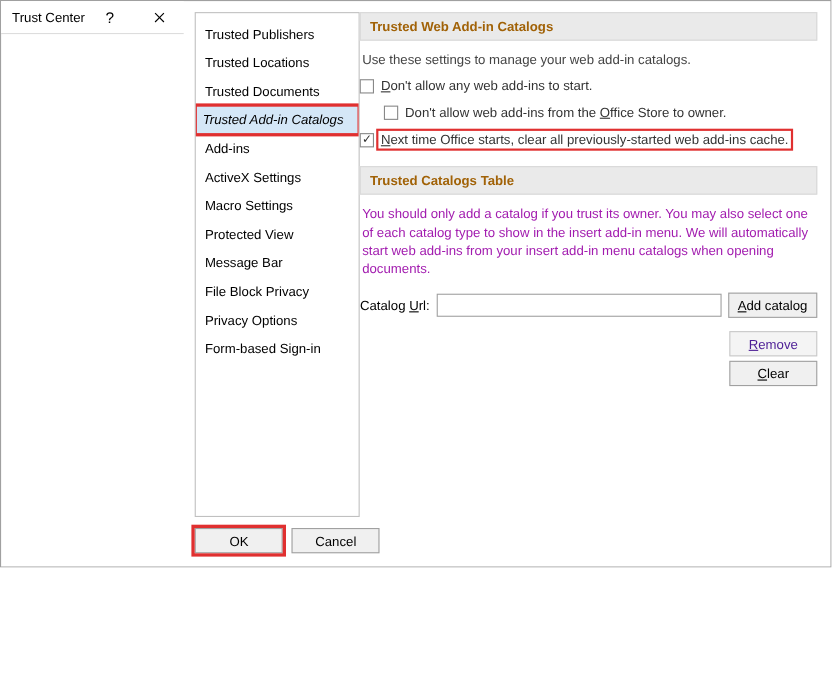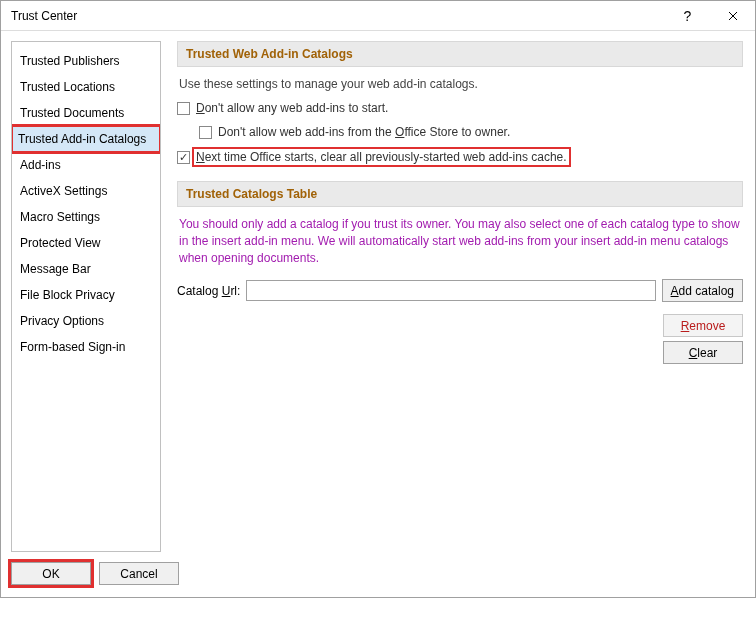--- a/index.html
+++ b/index.html
@@ -5,25 +5,25 @@
   * { box-sizing: border-box; }
   body {
     margin: 0;
     font-family: "Segoe UI", Tahoma, sans-serif;
     font-size: 12px;
     background: #fff;
     color: #000;
   }
   .window {
     width: 756px;
-    height: 598px;
-    border: 1px solid #a0a0a0;
-    background: #fff;
-    display: flex;
-    flex-direction: column;
+    height: 516px;
+    border: 1px solid #a0a0a0;
+    background: #fff;
+    display: flex;
+    flex-direction: row;
   }
   .titlebar {
     height: 30px;
     display: flex;
     align-items: center;
     padding: 0 0 0 10px;
     background: #fff;
     border-bottom: 1px solid #ddd;
   }
   .titlebar .title { flex: 1; font-size: 12px; }
@@ -40,39 +40,39 @@
   .titlebar .btn svg { width: 10px; height: 10px; }
   .body {
     flex: 1;
     display: flex;
     flex-direction: column;
     padding: 10px 12px 12px 10px;
   }
   .main-row {
     flex: 1;
     display: flex;
-    gap: 16px;
     min-height: 0;
   }
   .sidebar {
     width: 150px;
     border: 1px solid #c0c0c0;
     background: #fff;
     padding-top: 6px;
     overflow: hidden;
   }
   .sidebar-item {
     padding: 6px 8px;
     font-size: 12px;
     cursor: default;
     white-space: nowrap;
   }
   .sidebar-item.selected {
     background: #d4e7f7;
     padding-left: 6px;
+    font-style: italic;
   }
   .content {
     flex: 1;
     display: flex;
     flex-direction: column;
     gap: 6px;
     min-height: 0;
   }
   .group-header {
     background: #eaeaea;
@@ -116,21 +116,21 @@
   .btn-std {
     height: 23px;
     min-width: 80px;
     border: 1px solid #a0a0a0;
     background: #f0f0f0;
     font-family: inherit;
     font-size: 12px;
     padding: 4px 8px;
     cursor: default;
   }
-  .btn-std.disabled { color: #b91c1c; background:#f4f4f4; border-color:#c8c8c8; }
+  .btn-std.disabled { color: #4c1d95; background:#f4f4f4; border-color:#c8c8c8; }
   .catalog-table {
     margin-top: 4px;
     border: 1px solid #a0a0a0;
     flex: 1;
     display: flex;
     flex-direction: column;
     min-height: 200px;
     background: #fff;
   }
   .table-head {

